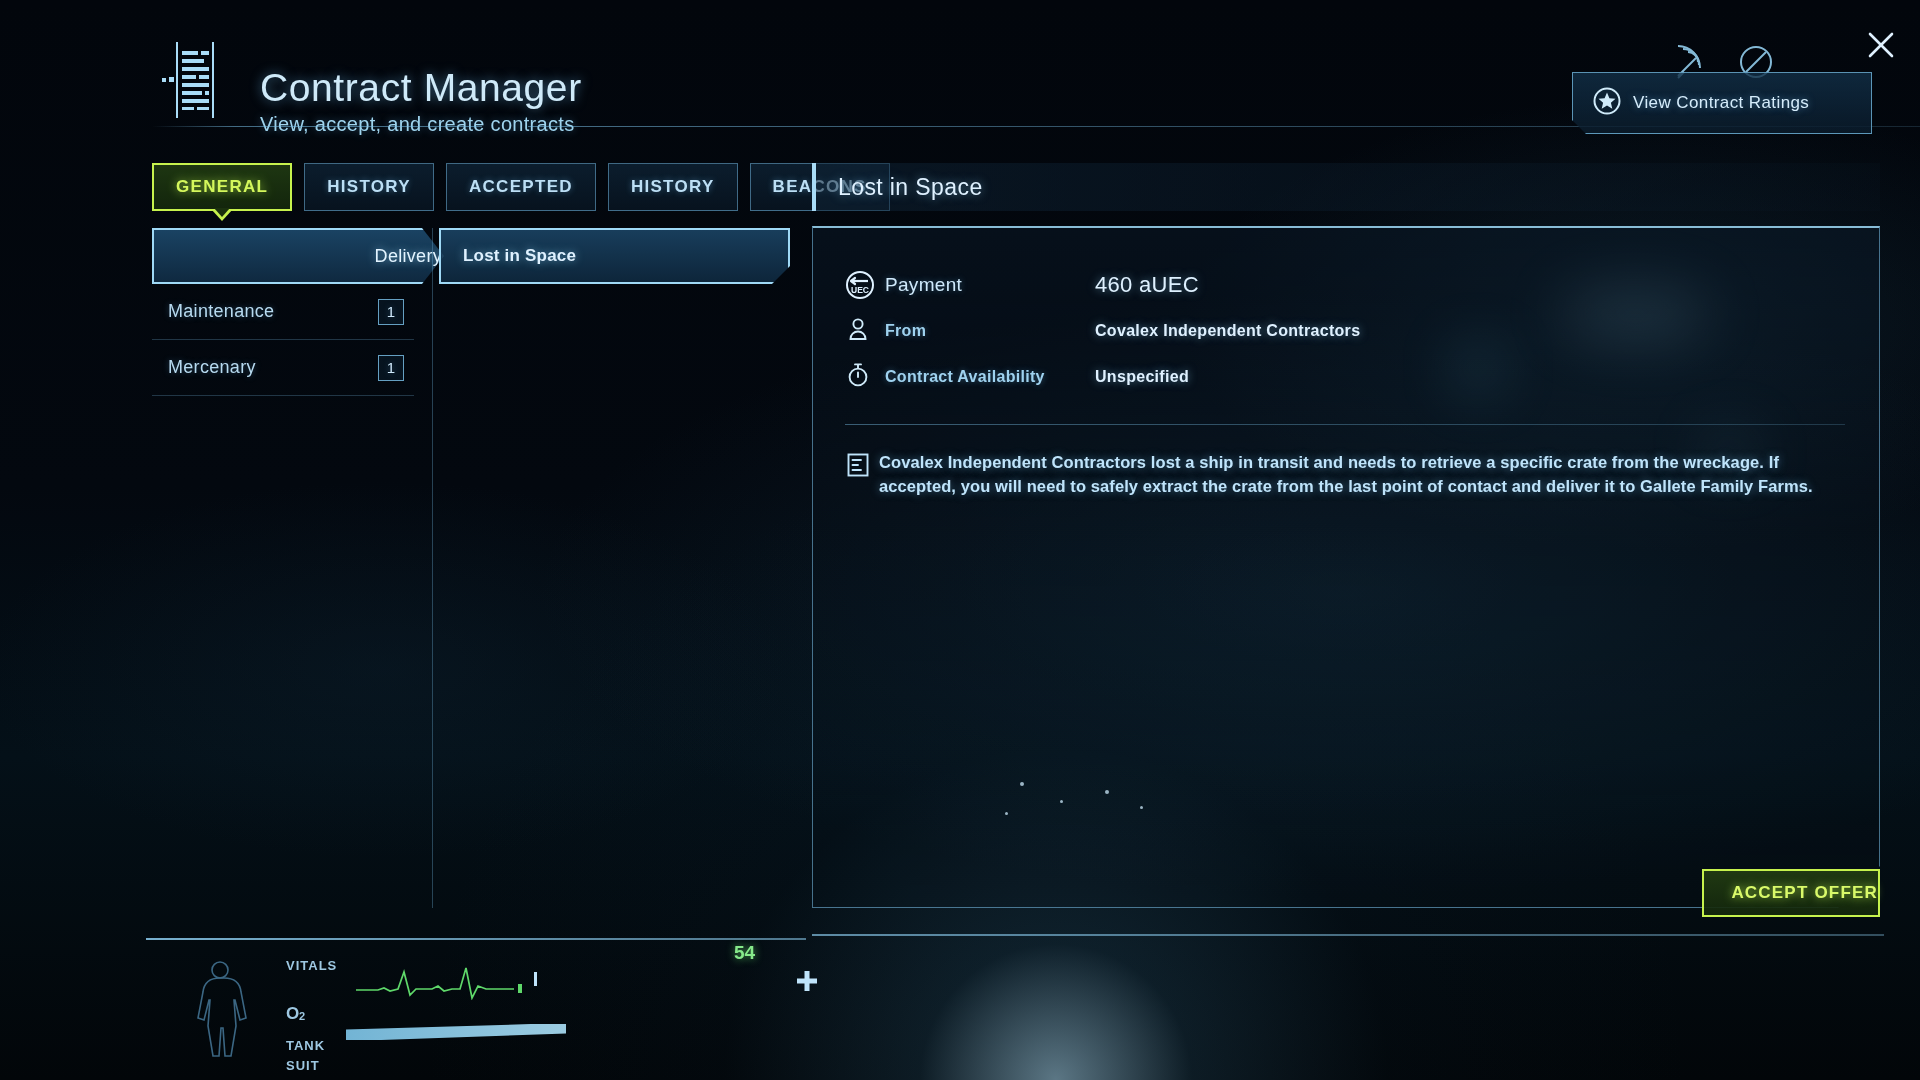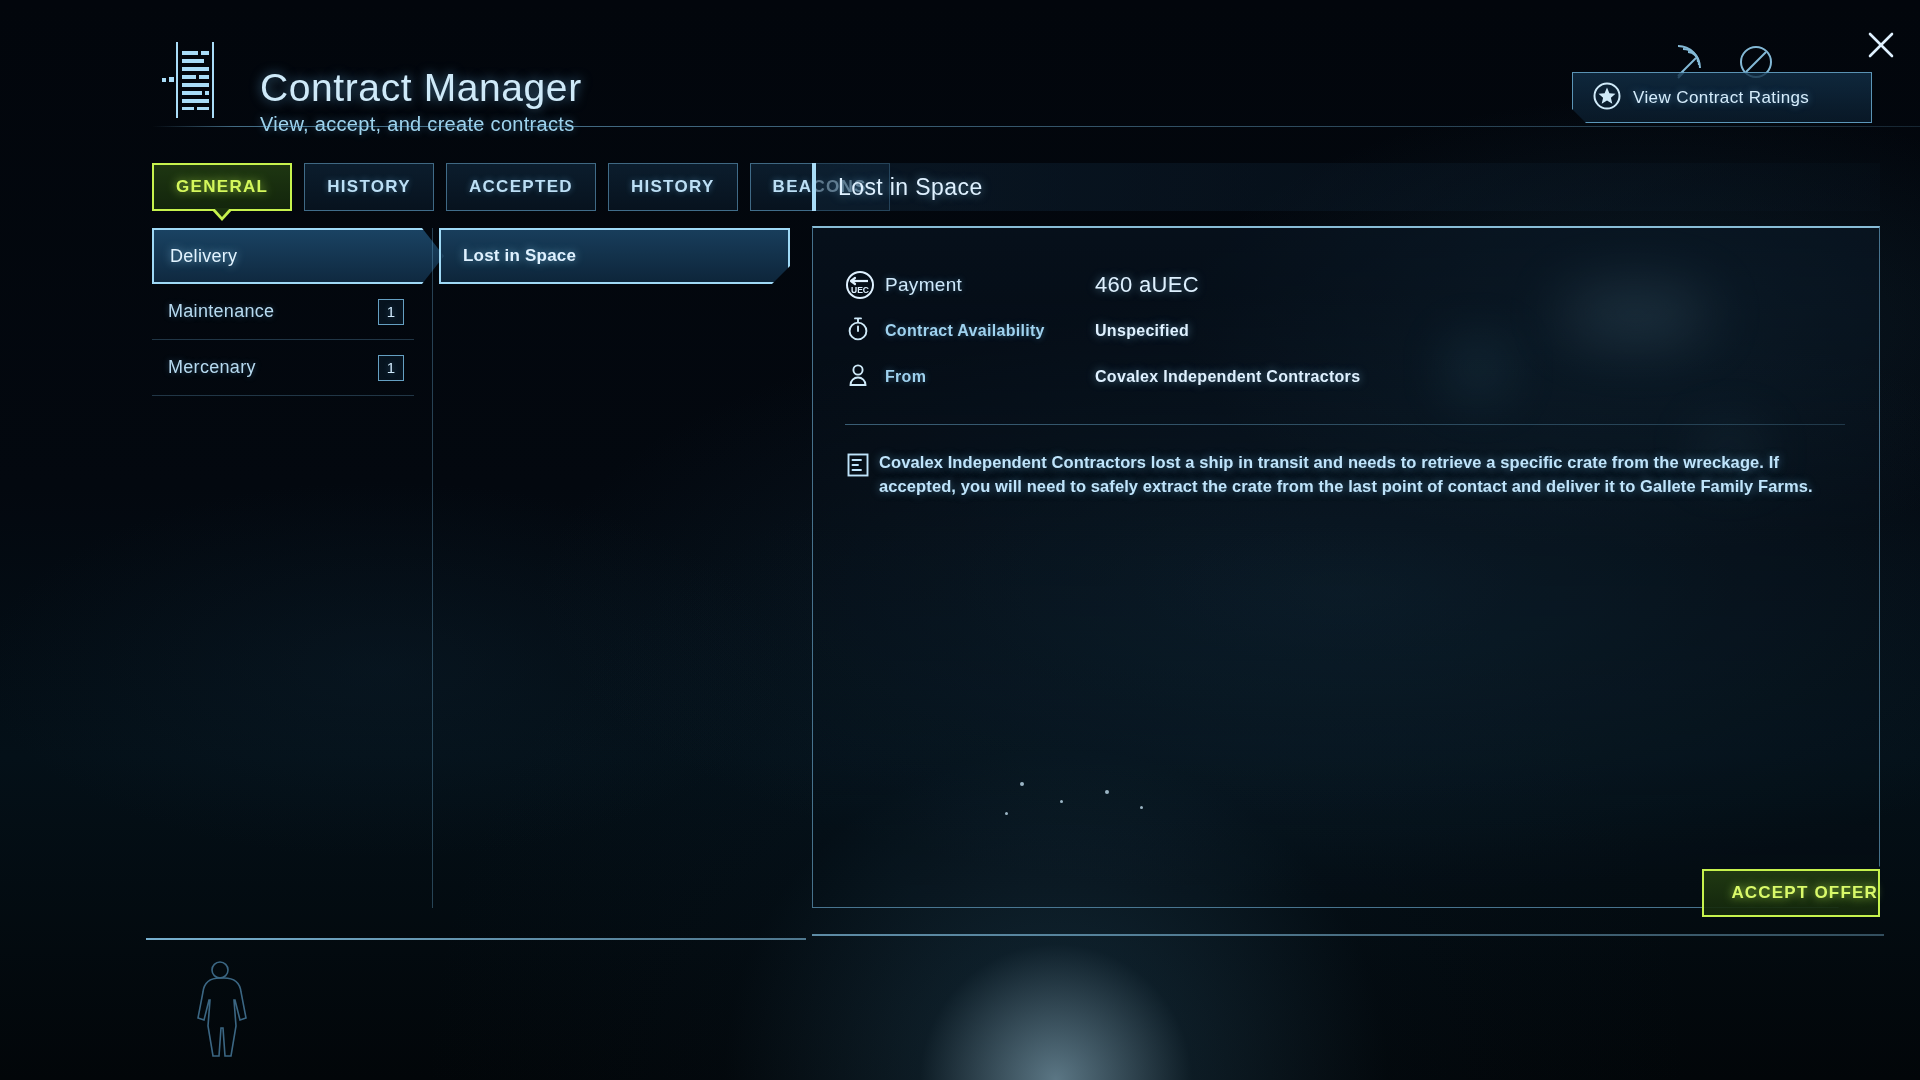--- a/index.html
+++ b/index.html
@@ -58,21 +58,21 @@
   }
 
   
   #close-btn {
     position:absolute; right:22px; top:28px; width:34px; height:34px; cursor:pointer;
   }
   #close-btn svg { width:100%; height:100%; }
 
   
   #ratings-btn {
-    position:absolute; right:48px; top:72px; width:300px; height:51px;
+    position:absolute; right:48px; top:72px; width:300px; height:62px;
     background:linear-gradient(180deg, rgba(18,48,72,.80), rgba(10,28,44,.80));
     border:1px solid rgba(125,200,240,.70);
     display:flex; align-items:center; gap:12px; padding-left:20px; cursor:pointer;
     clip-path:polygon(0 0,100% 0,100% 100%,14px 100%,0 calc(100% - 14px));
   }
   #ratings-label { font-size:17px; color:#d5ecfb; letter-spacing:.4px; text-shadow:0 0 7px rgba(120,200,255,.5); }
   #sat-icons { position:absolute; right:120px; top:42px; width:130px; height:42px; opacity:.92; }
 
   
   #tabs { position:absolute; left:152px; top:163px; display:flex; gap:12px; align-items:flex-start; }
@@ -110,20 +110,21 @@
     letter-spacing:.3px; border-bottom:1px solid rgba(110,175,215,.28);
     text-shadow:0 0 6px rgba(110,190,240,.35);
   }
   .cat.selected {
     color:#e3f4ff; border-bottom:none;
     background:linear-gradient(180deg, rgba(28,72,106,.92), rgba(16,44,68,.92));
     border:2px solid #9fd9f6;
     clip-path:polygon(0 0, calc(100% - 22px) 0, 100% 50%, calc(100% - 22px) 100%, 0 100%);
     width:calc(100% + 30px);
     text-shadow:0 0 9px rgba(150,220,255,.7);
+    justify-content:flex-end;
   }
   .cat .count {
     position:absolute; right:10px; top:50%; transform:translateY(-50%);
     width:26px; height:26px; display:flex; align-items:center; justify-content:center;
     font-size:15px; color:#cfe9fb; border:1px solid rgba(125,195,235,.8);
     background:rgba(10,28,44,.6);
   }
 
   
   #list-col { position:absolute; left:432px; top:228px; width:358px; height:680px;
@@ -343,42 +344,42 @@
           </svg>
         </span>
         <span class="dlabel">Payment</span>
         <span class="dvalue">460 aUEC</span>
       </div>
 
       <div class="drow">
         <span class="dicon">
           <svg width="26" height="26" viewBox="0 0 26 26">
             <g fill="none" stroke="#cfeaf9" stroke-width="1.9">
+              <circle cx="13" cy="8" r="4.6"></circle>
+              <path d="M5.5 23 a7.5 7.5 0 0 1 15 0 Z"></path>
+            </g>
+          </svg>
+        </span>
+        <span class="dlabel">From</span>
+        <span class="dvalue">Covalex Independent Contractors</span>
+      </div>
+
+      <div class="drow">
+        <span class="dicon">
+          <svg width="26" height="26" viewBox="0 0 26 26">
+            <g fill="none" stroke="#cfeaf9" stroke-width="1.9">
               <circle cx="13" cy="15" r="8.4"></circle>
               <line x1="13" y1="2.4" x2="13" y2="6"></line>
               <line x1="10" y1="2.4" x2="16" y2="2.4" stroke-linecap="round"></line>
               <line x1="13" y1="15" x2="13" y2="10.5" stroke-linecap="round"></line>
             </g>
           </svg>
         </span>
         <span class="dlabel">Contract Availability</span>
         <span class="dvalue">Unspecified</span>
-      </div>
-
-      <div class="drow">
-        <span class="dicon">
-          <svg width="26" height="26" viewBox="0 0 26 26">
-            <g fill="none" stroke="#cfeaf9" stroke-width="1.9">
-              <circle cx="13" cy="8" r="4.6"></circle>
-              <path d="M5.5 23 a7.5 7.5 0 0 1 15 0 Z"></path>
-            </g>
-          </svg>
-        </span>
-        <span class="dlabel">From</span>
-        <span class="dvalue">Covalex Independent Contractors</span>
       </div>
     </div>
 
     <div id="detail-divider"></div>
 
     <div id="desc-wrap">
       <span id="desc-icon">
         <svg width="26" height="26" viewBox="0 0 26 26">
           <rect x="3.5" y="2.5" width="19" height="21" fill="none" stroke="#bfe4fb" stroke-width="1.9"></rect>
           <g stroke="#bfe4fb" stroke-width="1.9" stroke-linecap="round">
@@ -402,16 +403,38 @@
 
     <div id="body-outline">
       <svg viewBox="0 0 76 112">
         <g fill="none" stroke="#4e86ab" stroke-width="1.6">
           <circle cx="38" cy="12" r="8"></circle>
           <path d="M38 20 c-10 0 -16 5 -17 14 l-5 26 6 2 5 -20 1 0 -2 26 5 30 6 0 2 -28 2 0 2 28 6 0 5 -30 -2 -26 1 0 5 20 6 -2 -5 -26 c-1 -9 -7 -14 -17 -14 Z"></path>
         </g>
       </svg>
     </div>
 
+    <div id="vitals">
+      <span class="v-label" style="left:0;top:12px;">VITALS</span>
+      <span class="v-label" style="left:0;top:58px;font-size:17px;">O</span>
+      <span class="v-label" style="left:13px;top:64px;font-size:11px;">2</span>
+      <span class="v-label" style="left:0;top:92px;">TANK</span>
+      <span class="v-label" style="left:0;top:112px;">SUIT</span>
+      <span id="hr-num">54</span>
+      <svg id="ecg" viewBox="0 0 190 36">
+        <polyline points="0,26 22,26 28,24 34,27 42,25 48,8 54,31 60,25 76,25 82,22 88,27 96,25 104,25 110,4 116,34 122,22 130,25 152,25 158,25" fill="none" stroke="#5fd86a" stroke-width="1.7"></polyline>
+        <rect x="162" y="20" width="4" height="9" fill="#5fd86a"></rect>
+        <rect x="178" y="8" width="3" height="14" fill="#bfe4fb"></rect>
+      </svg>
+      <span id="plus-ico">
+        <svg viewBox="0 0 22 22">
+            <g fill="#bfe4fb">
+              <rect x="8.5" y="1" width="5" height="20"></rect>
+              <rect x="1" y="8.5" width="20" height="5"></rect>
+            </g>
+          </svg>
+      </span>
+      <div id="o2bar"></div>
+    </div>
 
   </div>
 
 </div>
 
 </body></html>

